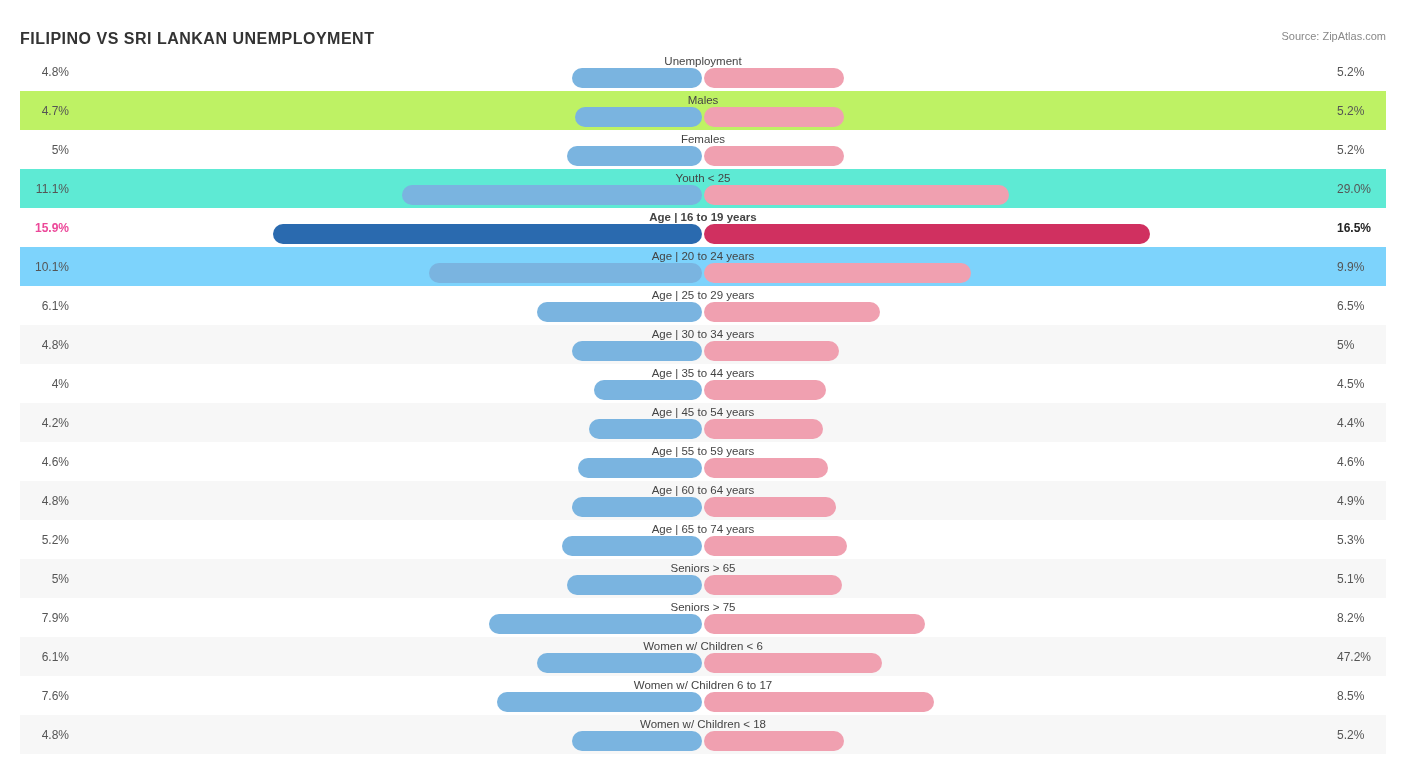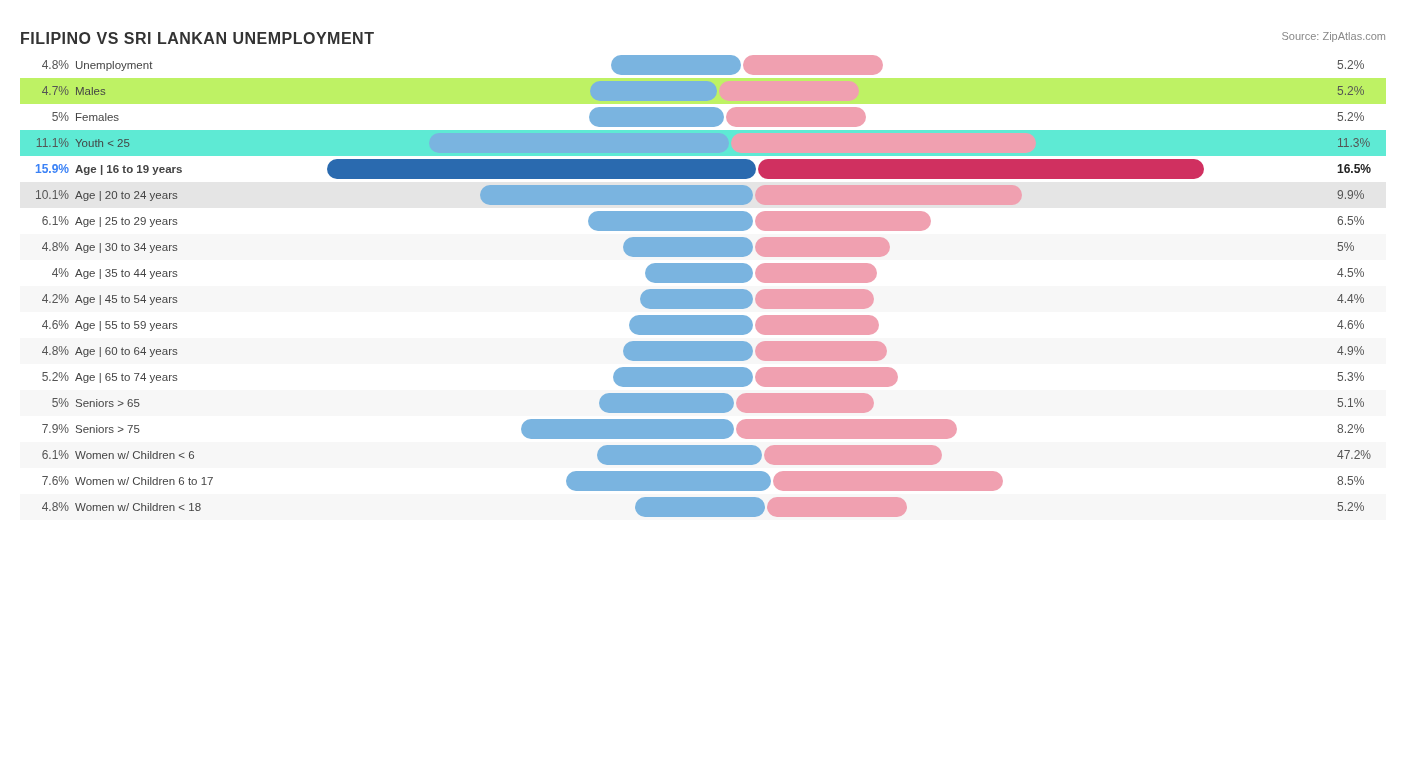--- a/index.html
+++ b/index.html
@@ -46,21 +46,21 @@
       width: 55px;
       text-align: right;
       font-size: 12px;
       color: #555;
       padding-right: 6px;
       flex-shrink: 0;
     }
     .bar-container {
       flex: 1;
       display: flex;
-      flex-direction: row;
+      flex-direction: column;
       align-items: center;
       position: relative;
       min-width: 0;
     }
     .label-row {
       font-size: 11.5px;
       color: #444;
       text-align: center;
       margin-bottom: 1px;
       white-space: nowrap;
@@ -163,38 +163,38 @@
           <div class="label-row">Youth &lt; 25</div>
           <div class="bars-row">
             <div class="bar-left-wrap">
               <div class="bar bar-filipino" style="width: 300px;"></div>
             </div>
             <div class="bar-right-wrap">
               <div class="bar bar-srilankan" style="width: 305px;"></div>
             </div>
           </div>
         </div>
-        <div class="right-val">11.3%</div>
-      </div>
-      <div class="row">
-        <div class="left-val" style="color: #3b82f6; font-weight: bold;">15.9%</div>
+        <div class="right-val">29.0%</div>
+      </div>
+      <div class="row">
+        <div class="left-val" style="color: #ec4899; font-weight: bold;">15.9%</div>
         <div class="bar-container">
           <div class="label-row" style="font-weight: bold;">Age | 16 to 19 years</div>
           <div class="bars-row">
             <div class="bar-left-wrap">
               <div class="bar bar-filipino" style="width: 429px; background: rgb(42, 106, 175);"></div>
             </div>
             <div class="bar-right-wrap">
               <div class="bar bar-srilankan" style="width: 446px; background: rgb(208, 48, 96);"></div>
             </div>
           </div>
         </div>
         <div class="right-val" style="color: rgb(34, 34, 34); font-weight: bold;">16.5%</div>
       </div>
-      <div class="row" style="background: #e5e5e5;">
+      <div class="row" style="background: #7dd3fc;">
         <div class="left-val">10.1%</div>
         <div class="bar-container">
           <div class="label-row">Age | 20 to 24 years</div>
           <div class="bars-row">
             <div class="bar-left-wrap">
               <div class="bar bar-filipino" style="width: 273px;"></div>
             </div>
             <div class="bar-right-wrap">
               <div class="bar bar-srilankan" style="width: 267px;"></div>
             </div>

